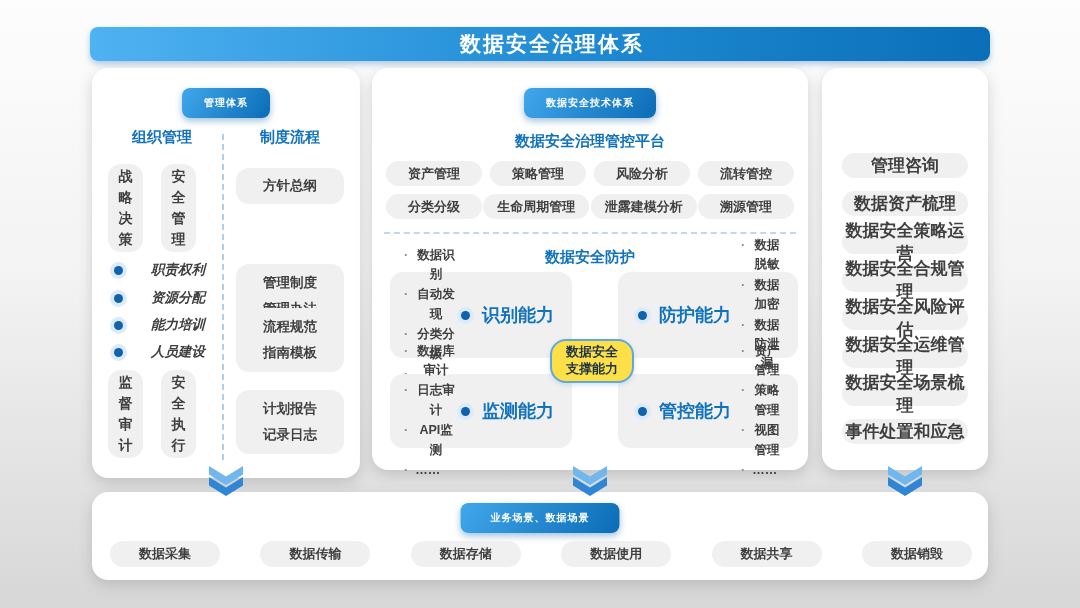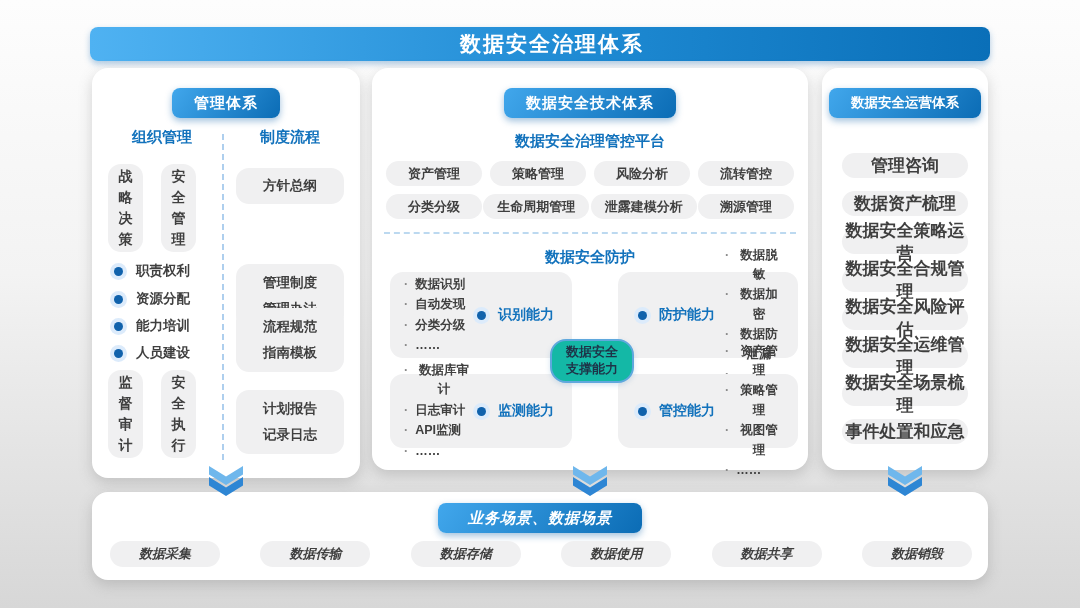--- a/index.html
+++ b/index.html
@@ -22,69 +22,69 @@
   .banner span { color:#fff; font-size:21px; font-weight:bold; letter-spacing:2px; }
 
   
   .panel {
     position:absolute; background:#fff; border-radius:16px;
     box-shadow:0 5px 14px rgba(110,110,110,.28);
   }
   .panel-left   { left:92px;  top:68px;  width:268px; height:410px; }
   .panel-mid    { left:372px; top:68px;  width:436px; height:402px; }
   .panel-right  { left:822px; top:68px;  width:166px; height:402px; }
-  .panel-bottom { left:92px;  top:492px; width:896px; height:88px;font-style:italic;  }
+  .panel-bottom { left:92px;  top:492px; width:896px; height:88px;  }
 
   
   .badge {
     position:absolute; top:20px; left:50%; transform:translateX(-50%);
     height:30px; padding:0 22px; border-radius:8px;
     background: linear-gradient(125deg, #41a7ec 0%, #0b6cb5 100%);
     display:flex; align-items:center; justify-content:center;
     box-shadow:0 3px 7px rgba(20,100,170,.4); white-space:nowrap;
   }
-  .badge span { color:#fff; font-weight:bold; font-size:15px; letter-spacing:1px; }
+  .badge span { color:#fff; font-weight:bold; font-size:10px; letter-spacing:1px; }
   .badge-sm span { font-size:13.5px; letter-spacing:0; }
 
   .blue-title { color:#1272bc; font-weight:bold; font-size:15px; text-align:center; position:absolute; }
 
   
   .gbox {
     background:#f0f0f1; border-radius:13px; color:#3f3f3f; font-weight:bold;
     display:flex; align-items:center; justify-content:center; text-align:center;
   }
 
   
   .vdivider { position:absolute; left:130px; top:66px; height:326px; width:0;
     border-left:2px dashed #aecfee; }
   .vbox { position:absolute; width:35px; height:88px; flex-direction:column; }
   .vbox span { width:1em; font-size:14px; line-height:1.5; word-break:break-all; text-align:center; color:#3f3f3f; font-weight:bold; }
-  .lbullet { position:absolute; left:18px; display:flex; align-items:flex-end; gap:9px; height:20px; }
+  .lbullet { position:absolute; left:18px; display:flex; align-items:center; gap:24px; height:20px;font-style:italic; }
   .lbullet b { font-size:13.5px; color:#3f3f3f; }
   .ring { width:17px; height:17px; border-radius:50%; background:#dcebfb;
     display:inline-flex; align-items:center; justify-content:center; flex:0 0 auto; }
   .ring i { width:9px; height:9px; border-radius:50%; background:#1062ac; display:block; }
   .pbox { position:absolute; left:144px; width:108px; flex-direction:column; font-size:13.5px; line-height:1.9; }
 
   
   .platform-row { position:absolute; left:14px; right:14px; display:flex; justify-content:space-between; }
   .platform-row .gbox { height:25px; padding:0 14px; font-size:13px; min-width:96px; }
   .hdash { position:absolute; left:12px; right:12px; top:164px; height:0; border-top:2px dashed #bcd9f0; }
   .quad { position:absolute; display:flex; align-items:center; }
   .quad .bl { display:flex; flex-direction:column; justify-content:center; gap:1px; flex:1; padding-left:14px; }
   .qb { font-size:12.5px; font-weight:bold; color:#3f3f3f; line-height:1.55; display:flex; }
   .qb::before { content:"·"; color:#8a8a8a; margin-right:7px; font-weight:bold; }
   .cap { display:flex; align-items:center; gap:8px; white-space:nowrap; }
-  .cap b { color:#1272bc; font-size:14px; }
+  .cap b { color:#1272bc; font-size:18px; }
   .quad.lab-right { padding-right:18px; }
   .quad.lab-left  { padding-left:16px; }
   .quad.lab-left .bl { padding-left:10px; padding-right:10px; flex:initial; margin-left:auto; margin-right:6px; }
   .oval {
     position:absolute; left:178px; top:271px; width:84px; height:44px; z-index:3;
-    background:#14b8a6; border:2px solid #5fa8dd; border-radius:16px;
+    background:#fde047; border:2px solid #5fa8dd; border-radius:16px;
     display:flex; flex-direction:column; align-items:center; justify-content:center;
     box-shadow:0 2px 5px rgba(90,150,200,.25);
   }
   .oval span { font-size:13px; font-weight:bold; color:#1e3348; line-height:1.3; }
 
   
   .ops-list { position:absolute; left:0; right:0; top:85px; display:flex; flex-direction:column; align-items:center; gap:13px; }
   .ops-list .gbox { width:126px; height:25px; font-size:17px; }
 
   
@@ -251,23 +251,20 @@
       </div>
     </div>
 
     <div class="oval">
       <span>数据安全</span>
       <span>支撑能力</span>
     </div>
   </section>
 
   <section class="panel panel-right">
-    <div class="badge badge-sm">
-      <span>数据安全运营体系</span>
-    </div>
     <div class="ops-list">
       <div class="gbox">管理咨询</div>
       <div class="gbox">数据资产梳理</div>
       <div class="gbox">数据安全策略运营</div>
       <div class="gbox">数据安全合规管理</div>
       <div class="gbox">数据安全风险评估</div>
       <div class="gbox">数据安全运维管理</div>
       <div class="gbox">数据安全场景梳理</div>
       <div class="gbox">事件处置和应急</div>
     </div>

